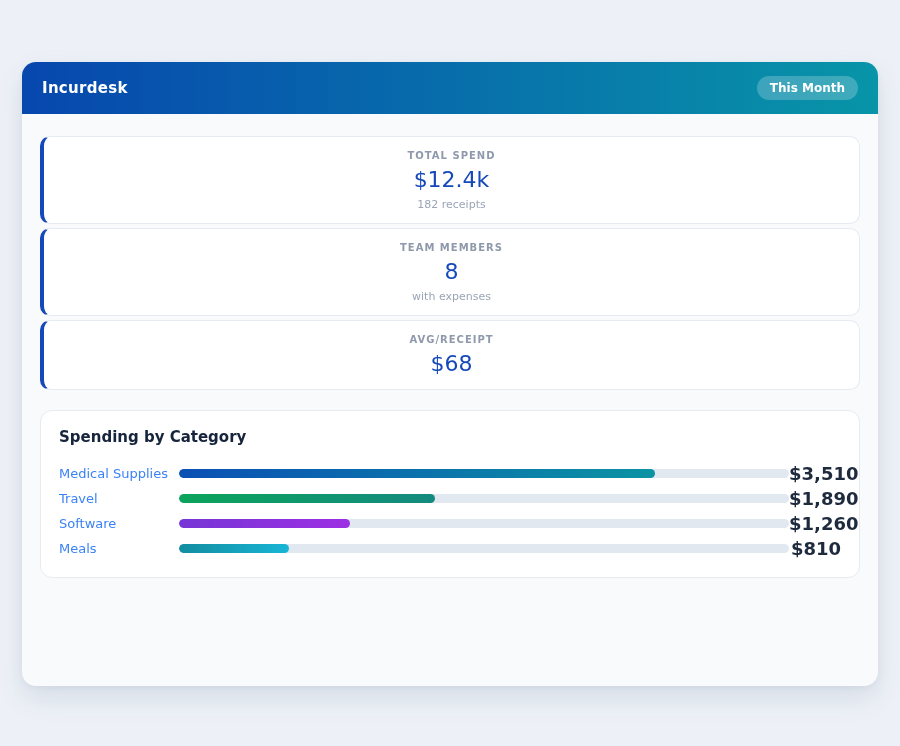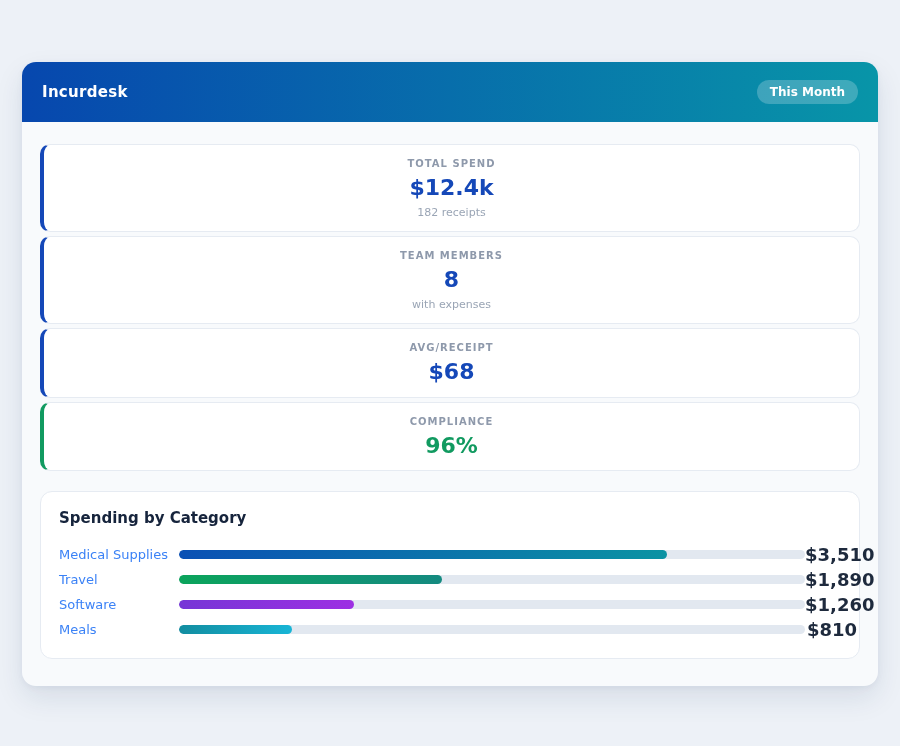--- a/index.html
+++ b/index.html
@@ -12,21 +12,21 @@
   .panel {
     position: absolute;
     left: 22px; top: 62px;
     width: 856px; height: 624px;
     background: #f8fafc;
     border-radius: 14px;
     box-shadow: 0 12px 28px rgba(20, 45, 90, 0.10), 0 2px 6px rgba(20,45,90,0.05);
     overflow: hidden;
   }
   .app-header {
-    height: 60px;
+    height: 52px;
     display: flex;
     align-items: center;
     justify-content: space-between;
     padding: 0 20px;
   }
   .app-title {
     color: #ffffff;
     font-size: 15px;
     font-weight: bold;
     letter-spacing: 0.3px;
@@ -52,34 +52,34 @@
   }
   .stat-label {
     font-size: 10px;
     font-weight: bold;
     letter-spacing: 1px;
     color: #8e99ab;
     margin-bottom: 7px;
   }
   .stat-value {
     font-size: 22px;
-    font-weight: bold;
+    font-weight: normal;
     color: #1548b8;
     line-height: 1.1;
   }
   .stat-sub {
     font-size: 11px;
     color: #9aa5b5;
     margin-top: 6px;
   }
   .cat-card {
     background: #ffffff;
     border: 1px solid #e6ebf2;
     border-radius: 12px;
-    padding: 17px 2px 16px 18px;
+    padding: 17px 18px 16px 18px;
     margin-top: 20px;
   }
   .cat-title {
     font-size: 15px;
     font-weight: bold;
     color: #16243c;
     margin-bottom: 15px;
   }
   .cat-row {
     display: grid;
@@ -128,25 +128,20 @@
       <div class="stat-value" style="color: rgb(21, 72, 184);">8</div>
       <div class="stat-sub">with expenses</div>
     </div>
 
     <div class="stat-card" style="border-left-color: rgb(21, 72, 184);">
       <div class="stat-label">AVG/RECEIPT</div>
       <div class="stat-value" style="color: rgb(21, 72, 184);">$68</div>
 
     </div>
 
-    <div class="stat-card" style="border-left-color: rgb(17, 154, 96);">
-      <div class="stat-label">COMPLIANCE</div>
-      <div class="stat-value" style="color: rgb(17, 154, 96);">96%</div>
-
-    </div>
 
     <div class="cat-card">
       <div class="cat-title">Spending by Category</div>
 
       <div class="cat-row">
         <div class="cat-name">Medical Supplies</div>
         <div class="bar-track" style="background: rgb(226, 232, 240);">
           <div class="bar-fill" style="width: 78%; background: linear-gradient(90deg, rgb(11, 80, 180), rgb(11, 147, 163));"></div>
         </div>
         <div class="cat-amount">$3,510</div>

